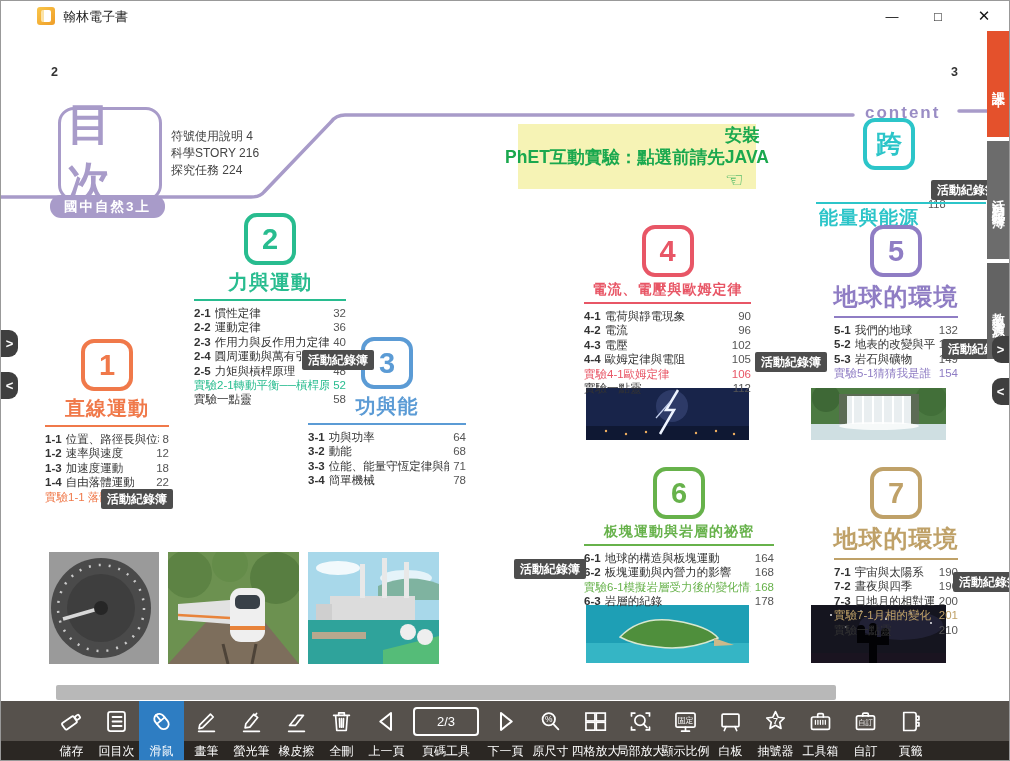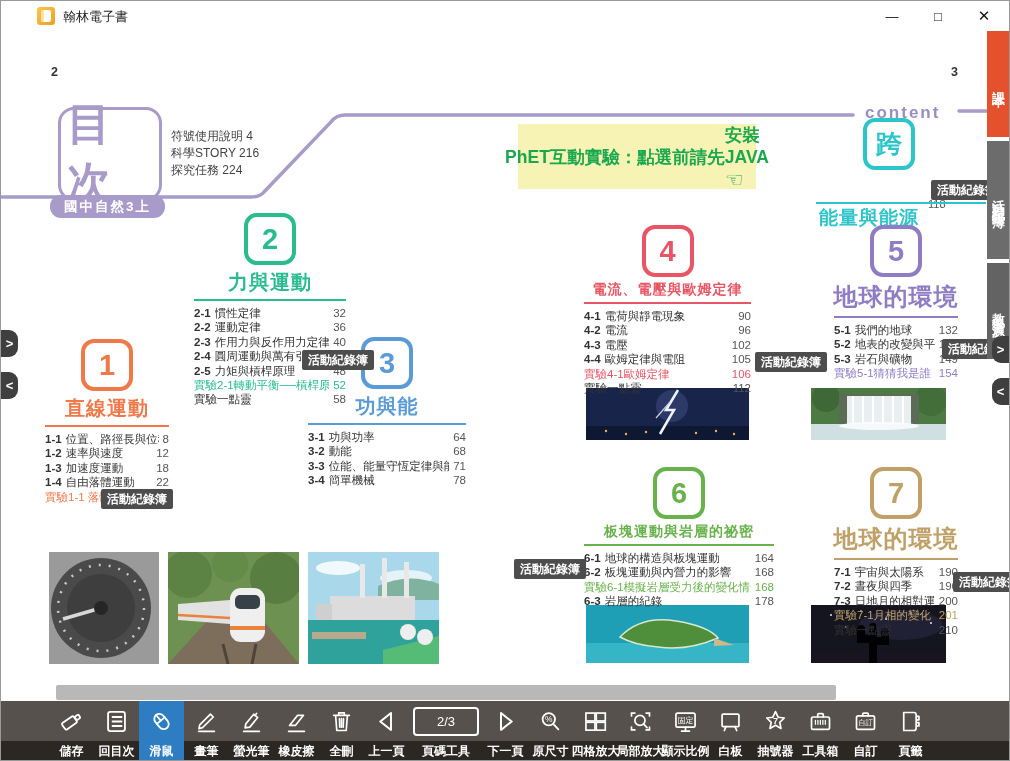--- a/index.html
+++ b/index.html
@@ -84,21 +84,21 @@
   .edge.re{right:0;border-radius:9px 0 0 9px;}
   
   .hscroll{position:absolute;left:55px;top:684px;width:780px;height:15px;background:#b8b8b8;border-radius:2px;z-index:4;}
   
   .toolbar{position:absolute;left:0;top:700px;width:1010px;height:61px;background:#56514c;z-index:8;
            display:flex;padding-left:48px;box-sizing:border-box;}
   .labelband{position:absolute;left:0;bottom:0;width:1010px;height:21px;background:#2b2723;}
   .tool{width:45px;display:flex;flex-direction:column;align-items:center;position:relative;z-index:1;}
   .tool.wide{width:74px;}
   .tool .ticon{height:40px;display:flex;align-items:center;justify-content:center;}
-  .tool .tlabel{height:21px;line-height:20px;font-size:12px;font-weight:bold;color:#fff;white-space:nowrap;}
+  .tool .tlabel{height:21px;line-height:20px;font-size:12px;font-weight:normal;color:#fff;white-space:nowrap;}
   .tool.active{background:#2e7dc2;}
   .pagebox{width:62px;height:25px;border:2px solid #fff;border-radius:4px;color:#fff;font-size:13px;
            display:flex;align-items:center;justify-content:center;}
   .tsvg{width:27px;height:27px;}
 </style>
 </head>
 <body>
 
 <div class="stage">
 

